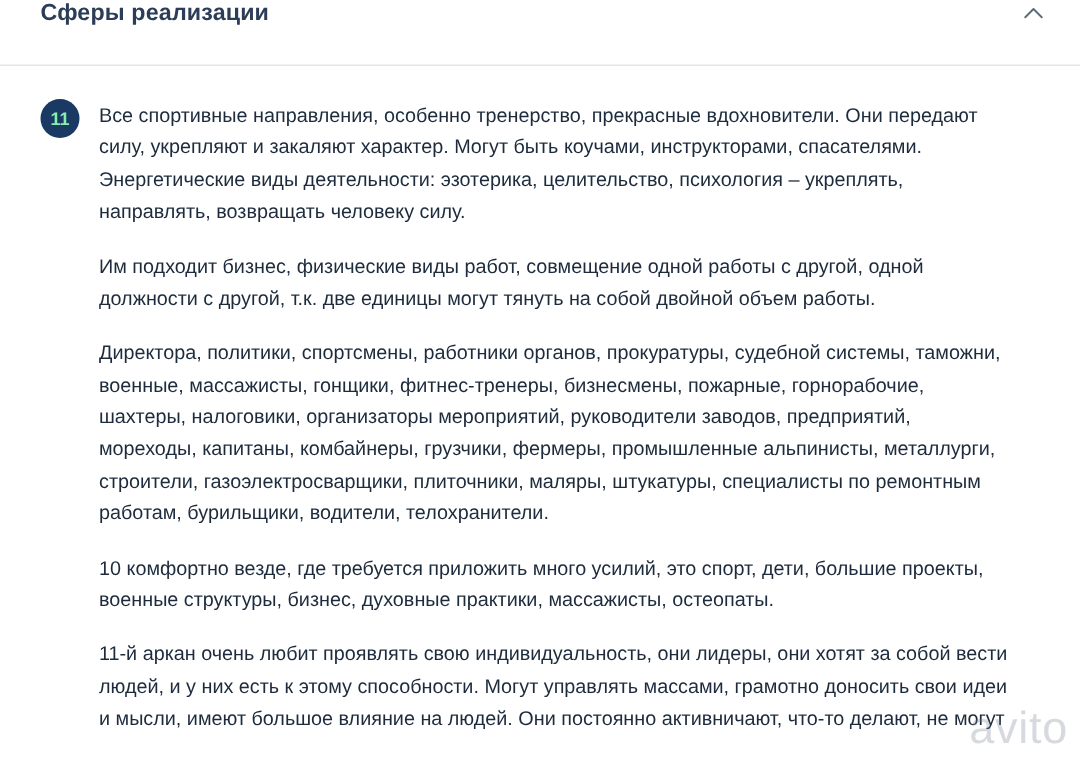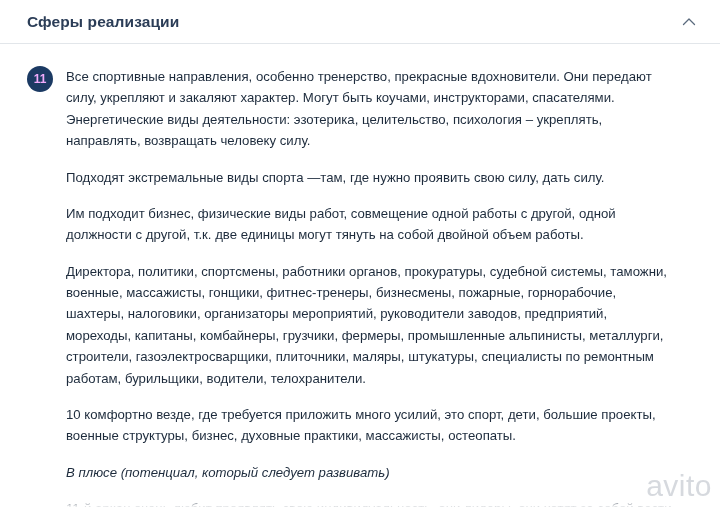--- a/index.html
+++ b/index.html
@@ -20,21 +20,20 @@
     height: 507px;
     box-sizing: border-box;
     position: relative;
     background: #ffffff;
   }
   
   .section-header {
     height: 44px;
     box-sizing: border-box;
     display: flex;
-    align-items: center;
     justify-content: space-between;
     padding: 0 22px 0 27px;
     border-bottom: 1px solid #e2e6ea;
     background: #ffffff;
   }
   .section-title {
     font-size: 15.5px;
     font-weight: bold;
     color: #2b3d57;
     letter-spacing: 0.1px;
@@ -57,21 +56,21 @@
     position: relative;
   }
   .number-badge {
     position: absolute;
     left: 0;
     top: 0;
     width: 26px;
     height: 26px;
     border-radius: 50%;
     background: #1b3a63;
-    color: #f0abfc;
+    color: #86efac;
     font-size: 12px;
     font-weight: bold;
     display: flex;
     align-items: center;
     justify-content: center;
     line-height: 1;
   }
   .text-block {
     margin-left: 39px;
   }
@@ -122,25 +121,23 @@
         <path d="M3.5 11.5 L9 6 L14.5 11.5" fill="none" stroke="#5a6a7d" stroke-width="1.3" stroke-linecap="round" stroke-linejoin="round"></path>
       </svg>
     </span>
   </div>
 
   <div class="content">
     <div class="badge-row">
       <div class="number-badge">11</div>
       <div class="text-block">
         <p class="para">Все спортивные направления, особенно тренерство, прекрасные вдохновители. Они передают силу, укрепляют и закаляют характер. Могут быть коучами, инструкторами, спасателями. Энергетические виды деятельности: эзотерика, целительство, психология – укреплять, направлять, возвращать человеку силу.</p>
-        <p class="para">Подходят экстремальные виды спорта —там, где нужно проявить свою силу, дать силу.</p>
         <p class="para">Им подходит бизнес, физические виды работ, совмещение одной работы с другой, одной должности с другой, т.к. две единицы могут тянуть на собой двойной объем работы.</p>
         <p class="para">Директора, политики, спортсмены, работники органов, прокуратуры, судебной системы, таможни, военные, массажисты, гонщики, фитнес-тренеры, бизнесмены, пожарные, горнорабочие, шахтеры, налоговики, организаторы мероприятий, руководители заводов, предприятий, мореходы, капитаны, комбайнеры, грузчики, фермеры, промышленные альпинисты, металлурги, строители, газоэлектросварщики, плиточники, маляры, штукатуры, специалисты по ремонтным работам, бурильщики, водители, телохранители.</p>
         <p class="para">10 комфортно везде, где требуется приложить много усилий, это спорт, дети, большие проекты, военные структуры, бизнес, духовные практики, массажисты, остеопаты.</p>
-        <p class="para italic">В плюсе (потенциал, который следует развивать)</p>
         <p class="para">11-й аркан очень любит проявлять свою индивидуальность, они лидеры, они хотят за собой вести людей, и у них есть к этому способности. Могут управлять массами, грамотно доносить свои идеи и мысли, имеют большое влияние на людей. Они постоянно активничают, что-то делают, не могут</p>
       </div>
     </div>
   </div>
 
   <div class="watermark">avito</div>
   <div class="fade-bottom"></div>
 </div>
 
 </body></html>

